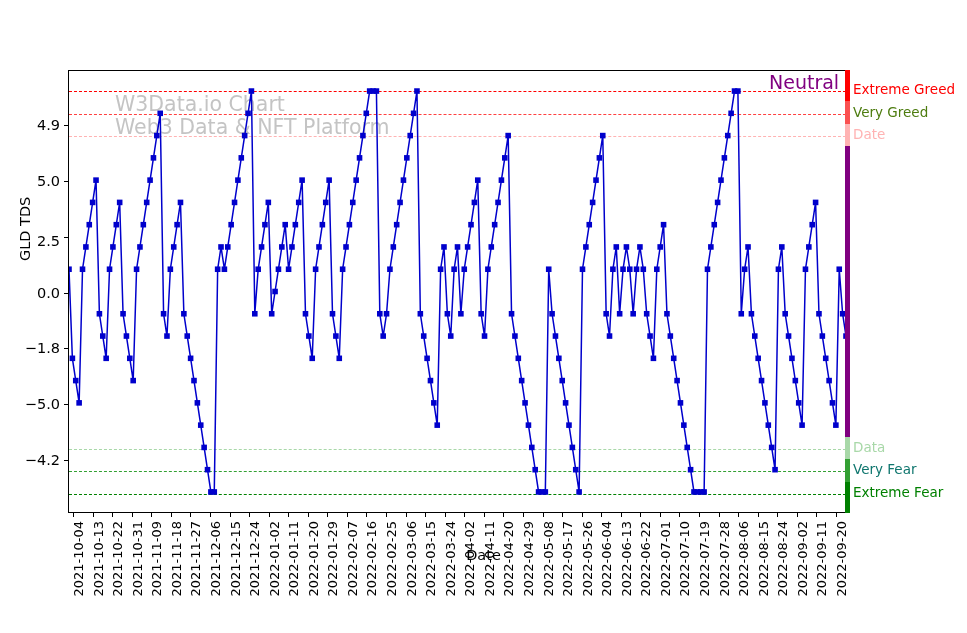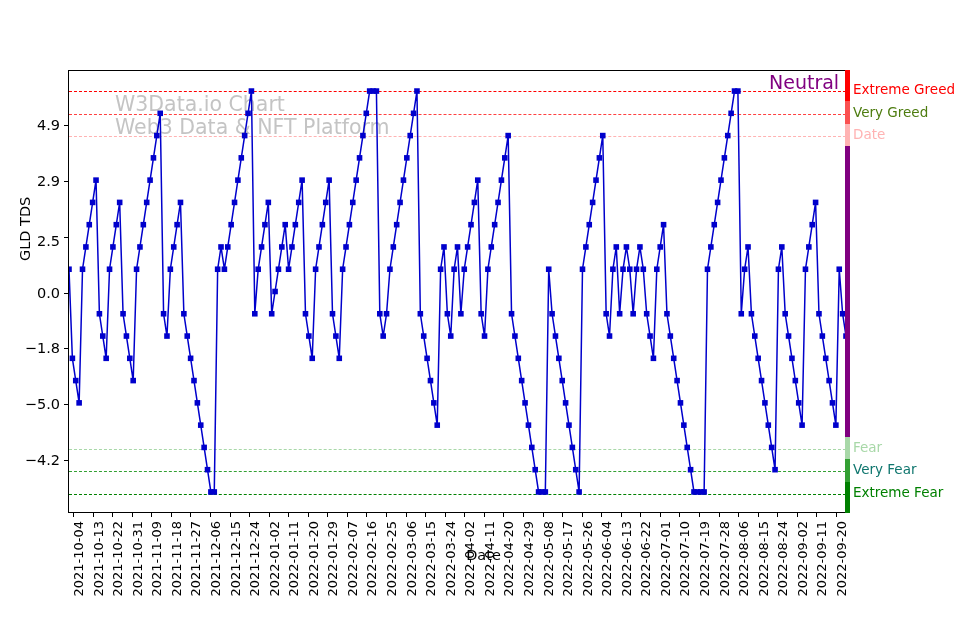--- a/index.html
+++ b/index.html
@@ -319,21 +319,21 @@
           </g>
         </svg>
     </div>
 
     <div id="annotation-label">Neutral</div>
 
     <div id="ylabel">GLD TDS</div>
     <div id="yticks">
         <div class="ytick" style="top: 53.697px;">4.9</div>
         <div class="ytickmark" style="top: 53.697px;"></div>
-        <div class="ytick" style="top: 109.631px;">2.9</div>
+        <div class="ytick" style="top: 109.631px;">5.0</div>
         <div class="ytickmark" style="top: 109.631px;"></div>
         <div class="ytick" style="top: 170px;">2.5</div>
         <div class="ytickmark" style="top: 165.566px;"></div>
         <div class="ytick" style="top: 221.5px;">0.0</div>
         <div class="ytickmark" style="top: 221.5px;"></div>
         <div class="ytick" style="top: 277.434px;">−1.8</div>
         <div class="ytickmark" style="top: 277.434px;"></div>
         <div class="ytick" style="top: 333.369px;">−5.0</div>
         <div class="ytickmark" style="top: 333.369px;"></div>
         <div class="ytick" style="top: 389.303px;">−4.2</div>
@@ -429,19 +429,19 @@
       <div class="cbseg" style="top: 53.697px; height: 22.3737px; background: rgb(255, 179, 179);"></div>
       <div class="cbseg" style="top: 76.0707px; height: 290.859px; background: rgb(128, 0, 128);"></div>
       <div class="cbseg" style="top: 366.929px; height: 22.3737px; background: rgb(168, 216, 168);"></div>
       <div class="cbseg" style="top: 389.303px; height: 22.3737px; background: rgb(51, 160, 51);"></div>
       <div class="cbseg" style="top: 411.677px; height: 31.3232px; background: rgb(0, 128, 0);"></div>
     </div>
   <div id="zone-labels">
       <div class="zlabel" style="top: 89.1364px; color: rgb(255, 0, 0);">Extreme Greed</div>
       <div class="zlabel" style="top: 111.51px; color: #4d7c0f;">Very Greed</div>
       <div class="zlabel" style="top: 133.884px; color: rgb(255, 179, 179);">Date</div>
-      <div class="zlabel" style="top: 447.116px; color: rgb(168, 216, 168);">Fear</div>
+      <div class="zlabel" style="top: 447.116px; color: rgb(168, 216, 168);">Data</div>
       <div class="zlabel" style="top: 469.49px; color: #0f766e;">Very Fear</div>
       <div class="zlabel" style="top: 491.864px; color: rgb(0, 128, 0);">Extreme Fear</div>
     </div>
 
   <div id="xlabel">Date</div>
 </div>
 
 </body></html>

